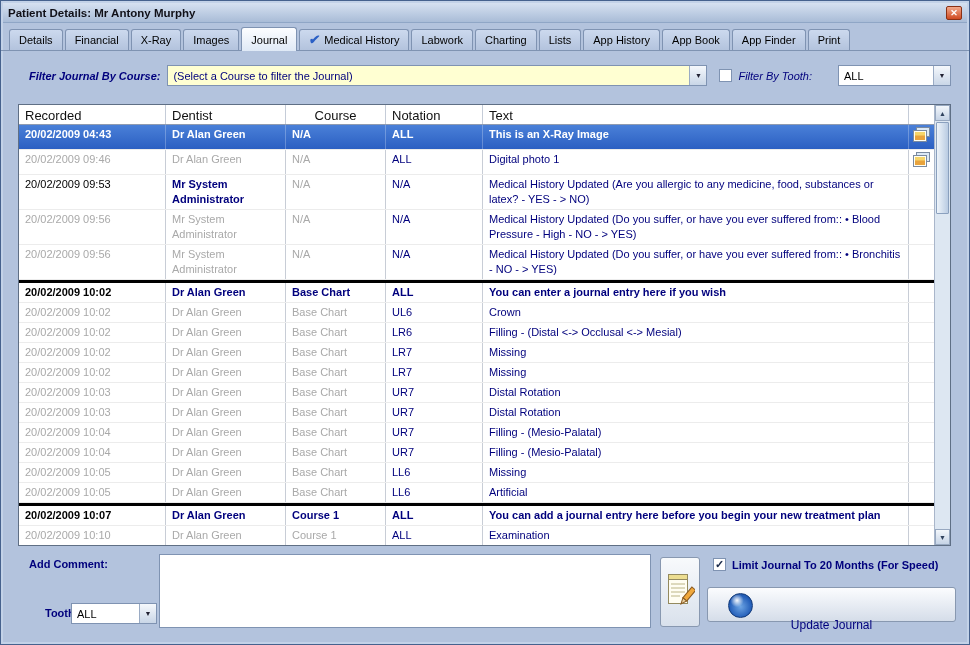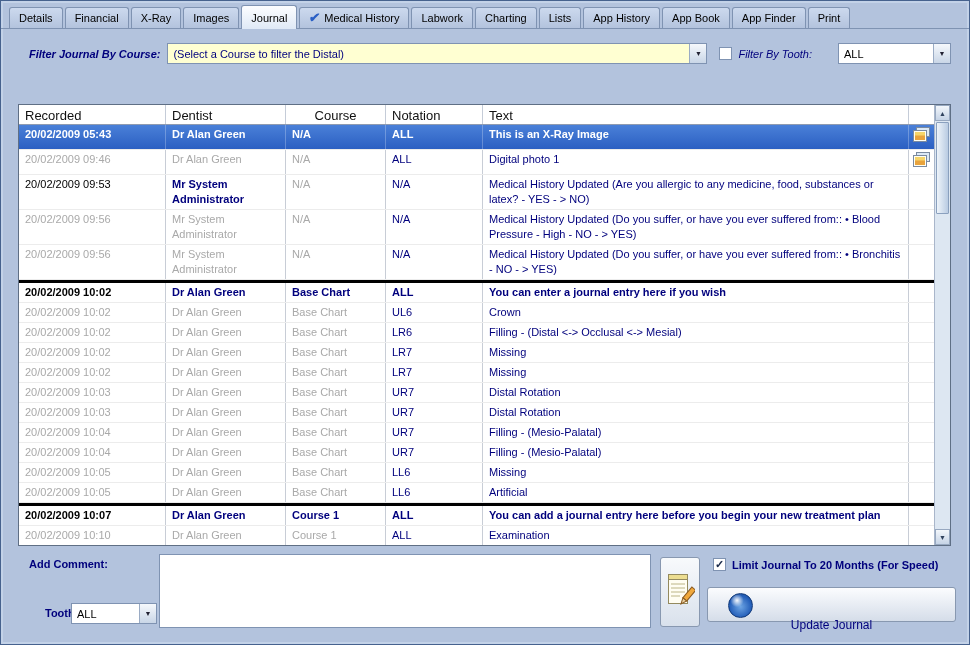--- a/index.html
+++ b/index.html
@@ -70,20 +70,24 @@
   .sphere{ position:absolute; left:20px; top:5px; width:25px; height:25px; border-radius:50%;
     background: radial-gradient(circle at 35% 28%, rgba(255,255,255,.95), rgba(255,255,255,0) 30%),
                 radial-gradient(circle at 50% 55%, #6ea5e4, #2560ba 62%, #16448f);
     border:1px solid #123a7a; }
 </style>
 </head>
 <body>
 
 <div class="window">
 
+  <div class="titlebar">
+    <span class="title">Patient Details:  Mr Antony Murphy</span>
+    <span class="close-btn"><span>✕</span></span>
+  </div>
 
   <div class="tabstrip">
       <div class="tab">
         <span>Details</span>
       </div>
       <div class="tab">
         <span>Financial</span>
       </div>
       <div class="tab">
         <span>X-Ray</span>
@@ -117,21 +121,21 @@
         <span>App Finder</span>
       </div>
       <div class="tab">
         <span>Print</span>
       </div>
     </div>
 
   <div class="filterbar">
     <span class="flabel">Filter Journal By Course:</span>
     <div class="combo yellow">
-      <span class="combo-text">(Select a Course to filter the Distal)</span>
+      <span class="combo-text">(Select a Course to filter the Journal)</span>
       <span class="combo-arrow">▼</span>
     </div>
     <span class="gap12"></span>
     <span class="checkbox"></span>
     <span class="gap6"></span>
     <span class="flabel" style="font-weight:normal;color:#00007d;">Filter By Tooth:</span>
     <div class="combo" style="margin-left:auto;width:113px;">
       <span class="combo-text">ALL</span>
       <span class="combo-arrow">▼</span>
     </div>
@@ -141,21 +145,21 @@
     <div class="thead">
         <div class="hcell c-recorded" style="color: rgb(16, 16, 16);">Recorded</div>
         <div class="hcell c-dentist" style="color: rgb(16, 16, 16);">Dentist</div>
         <div class="hcell c-course" style="color: rgb(16, 16, 16); text-align: center;">Course</div>
         <div class="hcell c-notation" style="color: rgb(16, 16, 16);">Notation</div>
         <div class="hcell c-text" style="color: rgb(16, 16, 16);">Text</div>
         <div class="hcell c-icon"></div>
       </div>
     <div class="tbody">
         <div class="row selected">
-          <div class="cell c-recorded">20/02/2009 05:43</div>
+          <div class="cell c-recorded">20/02/2009 04:43</div>
           <div class="cell c-dentist">Dr Alan Green</div>
           <div class="cell c-course">N/A</div>
           <div class="cell c-notation">ALL</div>
           <div class="cell c-text">This is an X-Ray Image</div>
           <div class="cell c-icon">
             <span><svg width="17" height="16" viewBox="0 0 17 16">
                 <rect x="3.5" y="0.5" width="13" height="9" fill="#dce9f6" stroke="#7a8aa0"></rect>
                 <rect x="0.5" y="3.5" width="13" height="11" fill="#fffef2" stroke="#7a8aa0"></rect>
                 <rect x="2" y="5" width="10" height="8" fill="#e8a33c"></rect>
                 <rect x="2" y="5" width="10" height="3.5" fill="#f6d56a"></rect>

